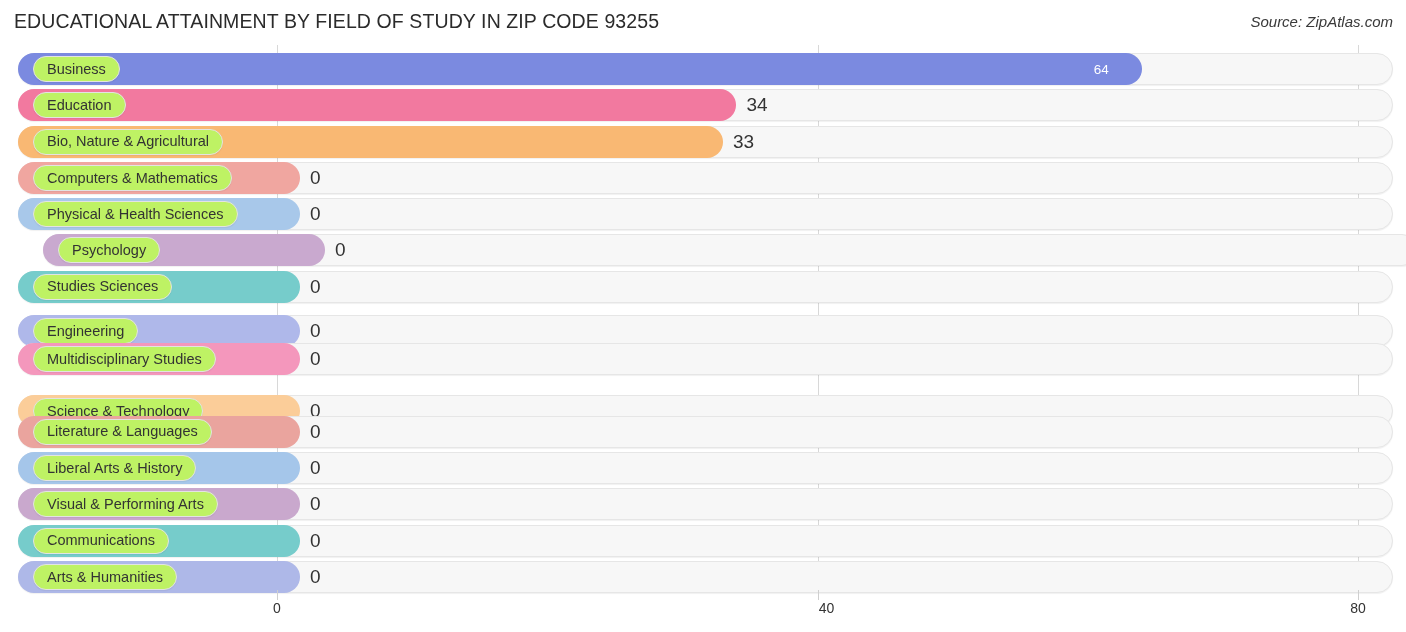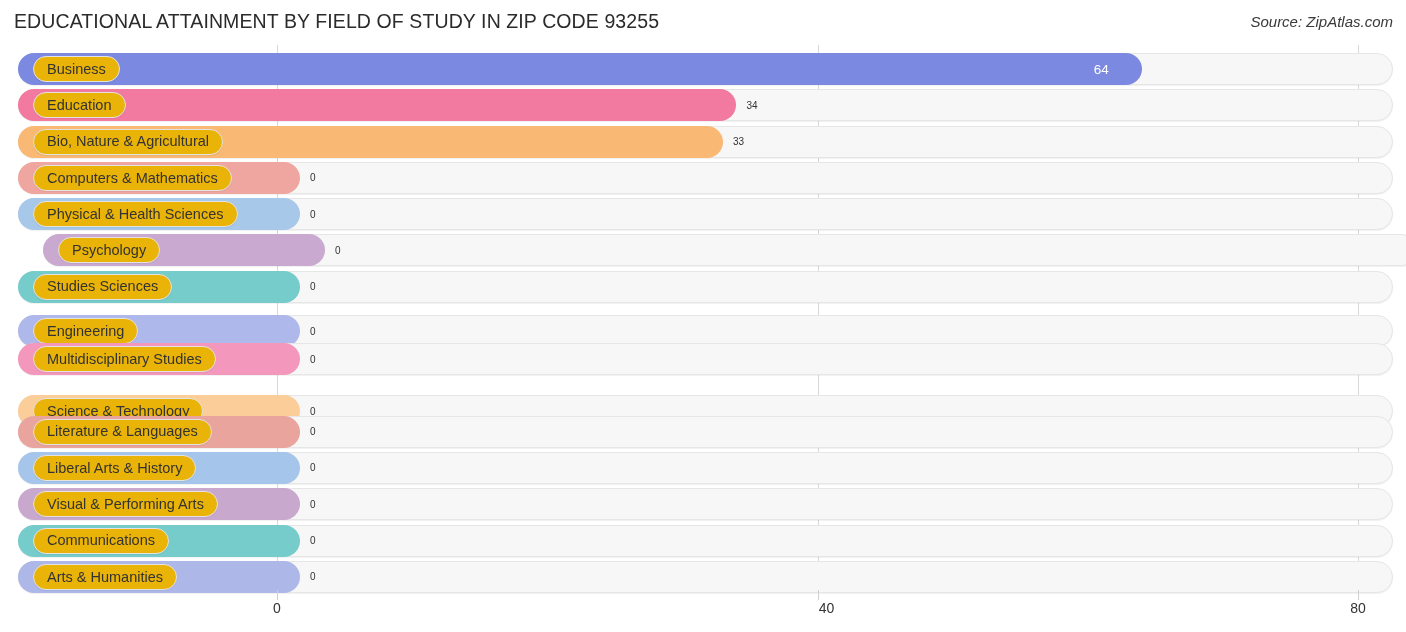--- a/index.html
+++ b/index.html
@@ -86,42 +86,42 @@
     top: 0;
     height: 32px;
     border-radius: 16px;
     box-sizing: border-box;
   }
   .pill {
     position: absolute;
     left: 33px;
     top: 3px;
     height: 26px;
-    background: #eab308;
+    background: #bef264;
     border: 1px solid #e3e3e3;
     border-radius: 13px;
     display: flex;
     align-items: center;
     padding: 0 13px;
     box-sizing: border-box;
     box-shadow: 0 1px 1px rgba(0,0,0,0.05);
   }
   .pill-label {
     font-size: 14.5px;
     color: #333;
     white-space: nowrap;
     line-height: 1;
   }
   .val-out {
     position: absolute;
     top: 0;
     height: 32px;
     display: flex;
     align-items: center;
-    font-size: 10px;
+    font-size: 19px;
     color: #333;
     white-space: nowrap;
   }
   .val-in {
     position: absolute;
     top: 0;
     height: 32px;
     display: flex;
     align-items: center;
     font-size: 13.5px;

